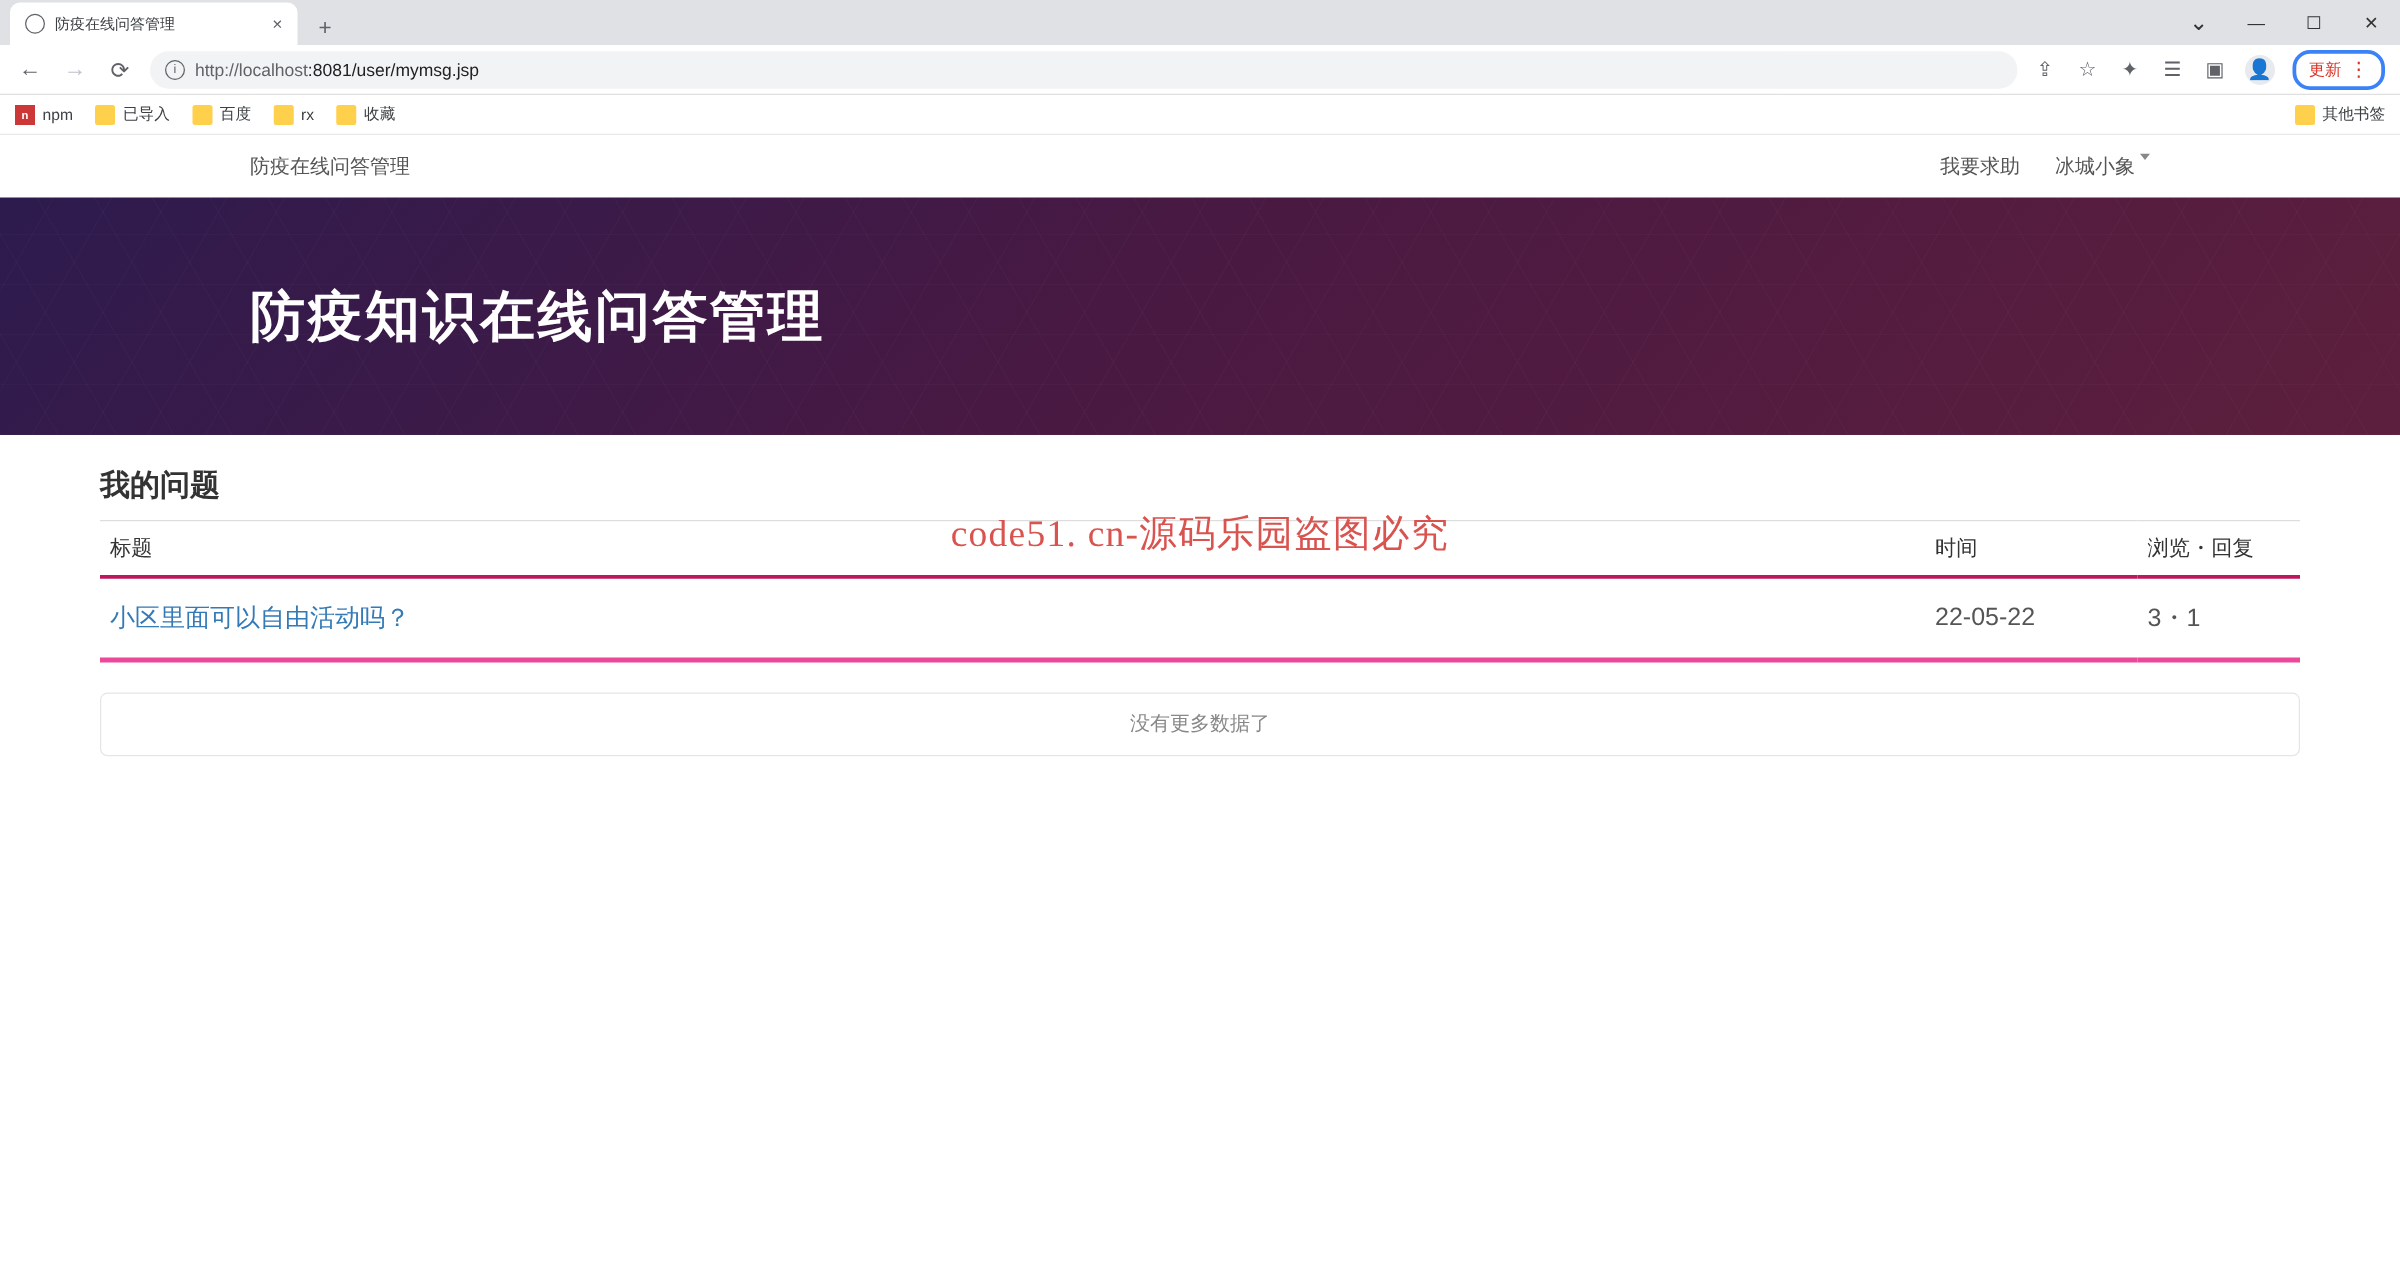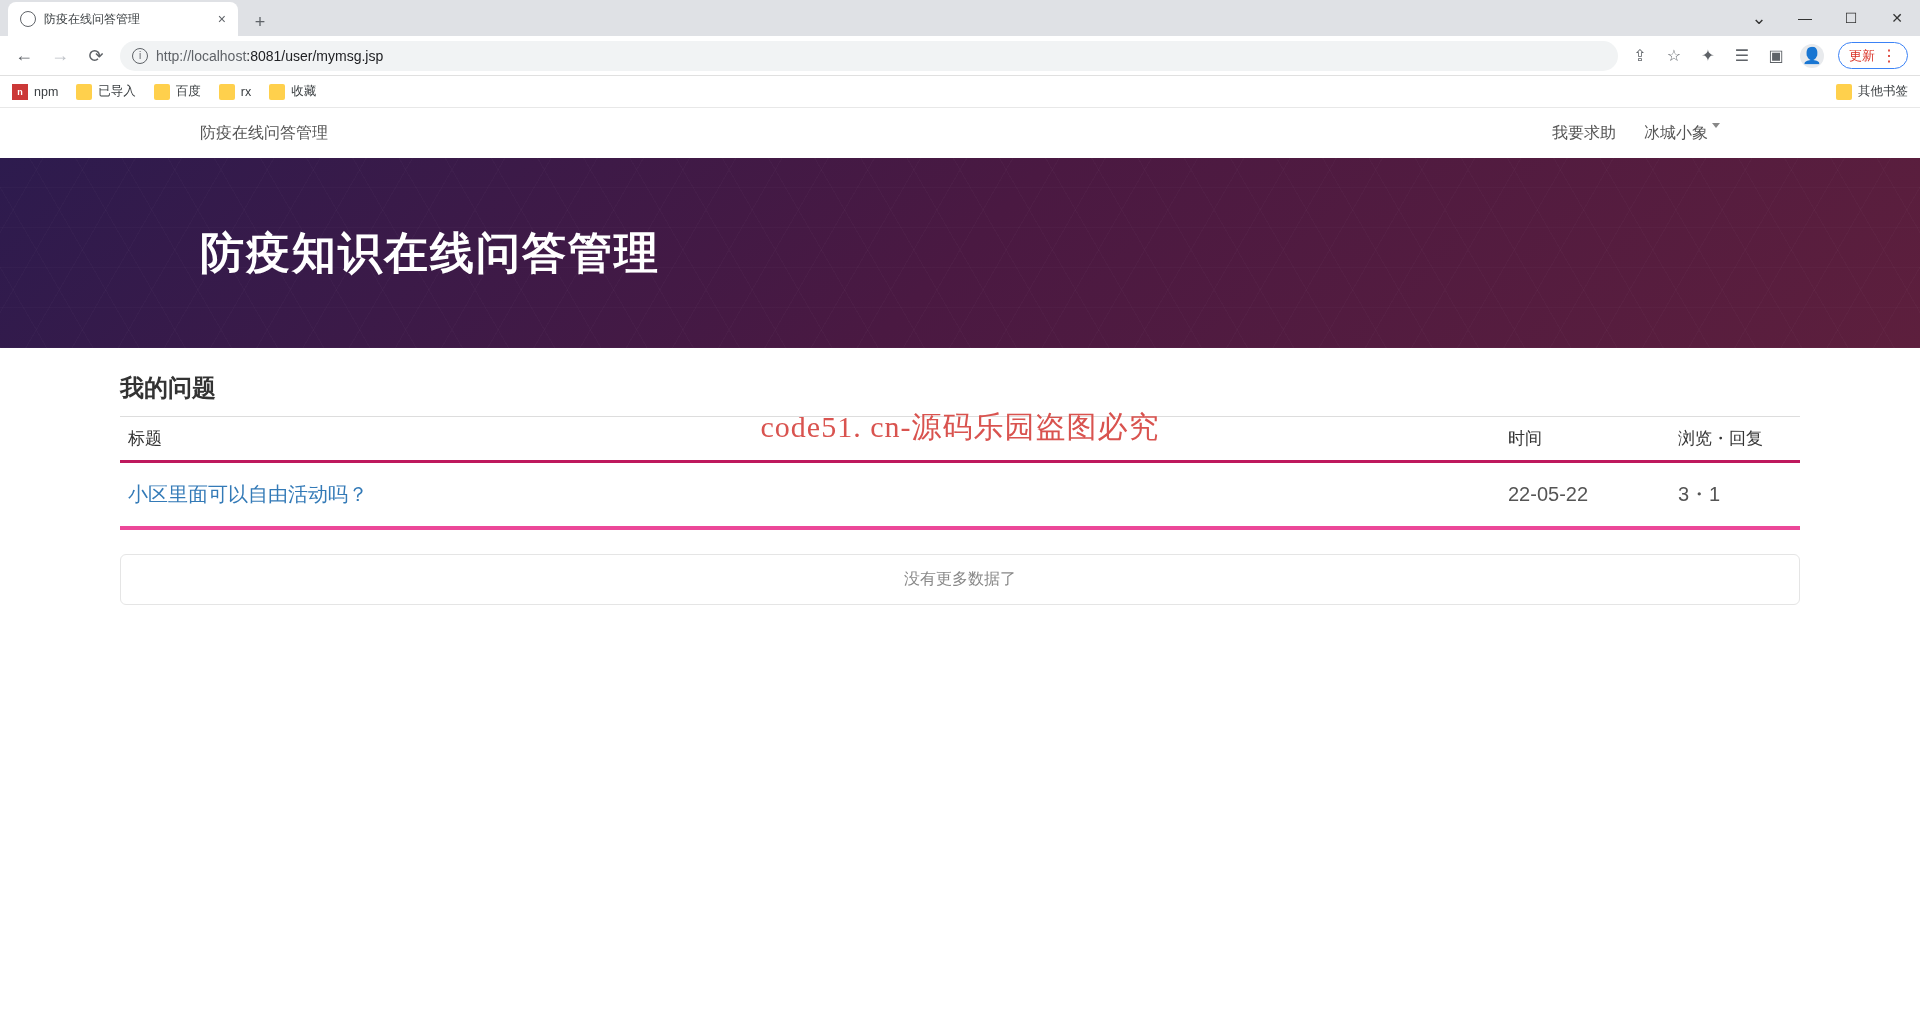--- a/index.html
+++ b/index.html
@@ -18,21 +18,21 @@
     
     .addr-bar { height: 40px; display: flex; align-items: center; padding: 0 12px; gap: 12px; border-bottom: 1px solid #e0e0e0; }
     .nav-btn { width: 24px; height: 24px; display: flex; align-items: center; justify-content: center; color: #5f6368; cursor: pointer; font-size: 18px; }
     .nav-btn.disabled { color: #bdc1c6; }
     .url-input { flex: 1; height: 30px; border-radius: 15px; background: #f1f3f4; display: flex; align-items: center; padding: 0 12px; gap: 8px; font-size: 14px; }
     .url-input .info-icon { width: 16px; height: 16px; border: 1.5px solid #5f6368; border-radius: 50%; display: flex; align-items: center; justify-content: center; font-size: 10px; color: #5f6368; }
     .url-text { color: #202124; text-align: center; }
     .url-text .host { color: #5f6368; }
     .addr-right { display: flex; align-items: center; gap: 14px; color: #5f6368; }
     .addr-icon { width: 20px; height: 20px; display: flex; align-items: center; justify-content: center; cursor: pointer; font-size: 16px; }
-    .update-btn { border: 1px solid #3b82f6; color: #d93025; border-radius: 14px; padding: 3px 10px; font-size: 13px; display: flex; align-items: center; gap: 6px; cursor: pointer; }
+    .update-btn { border: 3px solid #3b82f6; color: #d93025; border-radius: 14px; padding: 3px 10px; font-size: 13px; display: flex; align-items: center; gap: 6px; cursor: pointer; }
     .update-btn .dots { font-size: 16px; }
     .avatar { width: 24px; height: 24px; border-radius: 50%; background: #e8eaed; display: flex; align-items: center; justify-content: center; color: #5f6368; }
     
     .bookmarks-bar { height: 32px; display: flex; align-items: center; padding: 0 12px; gap: 18px; font-size: 12.5px; color: #3c4043; border-bottom: 1px solid #e8e8e8; }
     .bookmark-item { display: flex; align-items: center; gap: 6px; cursor: pointer; }
     .bm-icon { width: 16px; height: 16px; }
     .bm-icon.npm { background: #cb3837; display:flex; align-items:center; justify-content:center; color:#fff; font-size:9px; font-weight:bold; }
     .bm-icon.folder { background: #ffd04c; border-radius: 2px; }
     .bm-right { margin-left: auto; display: flex; align-items: center; gap: 6px; padding-left: 24px; }
     
@@ -41,21 +41,21 @@
     .nav-title { color: #555; }
     .nav-right { margin-left: auto; display: flex; align-items: center; gap: 28px; }
     .nav-link { cursor: pointer; color: #555; }
     .nav-user { cursor: pointer; color: #555; display: flex; align-items: flex-start; }
     .caret-down { border-top: 5px solid #888; border-left: 4px solid transparent; border-right: 4px solid transparent; margin-left: 4px; }
     
     .hero { height: 190px; background: linear-gradient(135deg, #2d1b4e 0%, #4a1942 50%, #5d1f3d 100%); display: flex; align-items: center; padding: 0 200px; position: relative; overflow: hidden; }
     .hero::before { content: ''; position: absolute; inset: 0; background-image: repeating-linear-gradient(60deg, rgba(255,255,255,0.02) 0, rgba(255,255,255,0.02) 1px, transparent 1px, transparent 40px), repeating-linear-gradient(-60deg, rgba(255,255,255,0.02) 0, rgba(255,255,255,0.02) 1px, transparent 1px, transparent 40px), repeating-linear-gradient(0deg, rgba(255,255,255,0.02) 0, rgba(255,255,255,0.02) 1px, transparent 1px, transparent 40px); }
     .hero-title { color: #fff; font-size: 44px; font-weight: bold; letter-spacing: 2px; position: relative; }
     
-    .content { padding: 24px 120px; }
+    .content { padding: 24px 80px; }
     .section-title { font-size: 24px; color: #333; margin-bottom: 12px; }
     .q-table { width: 100%; border-collapse: collapse; }
     .q-table thead th { text-align: left; font-weight: normal; font-size: 17px; color: #333; padding: 10px 8px; border-top: 1px solid #ddd; border-bottom: 3px solid #be185d; }
     .q-table thead th.time-col { width: 170px; }
     .q-table thead th.stats-col { width: 130px; text-align: left; }
     .q-table tbody td { padding: 18px 8px; font-size: 20px; color: #555; border-bottom: 4px solid #ec4899; }
     .q-link { color: #337ab7; text-decoration: none; cursor: pointer; font-weight: 500; }
     
     .no-more { margin-top: 24px; border: 1px solid #e5e5e5; border-radius: 6px; padding: 14px; text-align: center; color: #888; font-size: 16px; }
     

